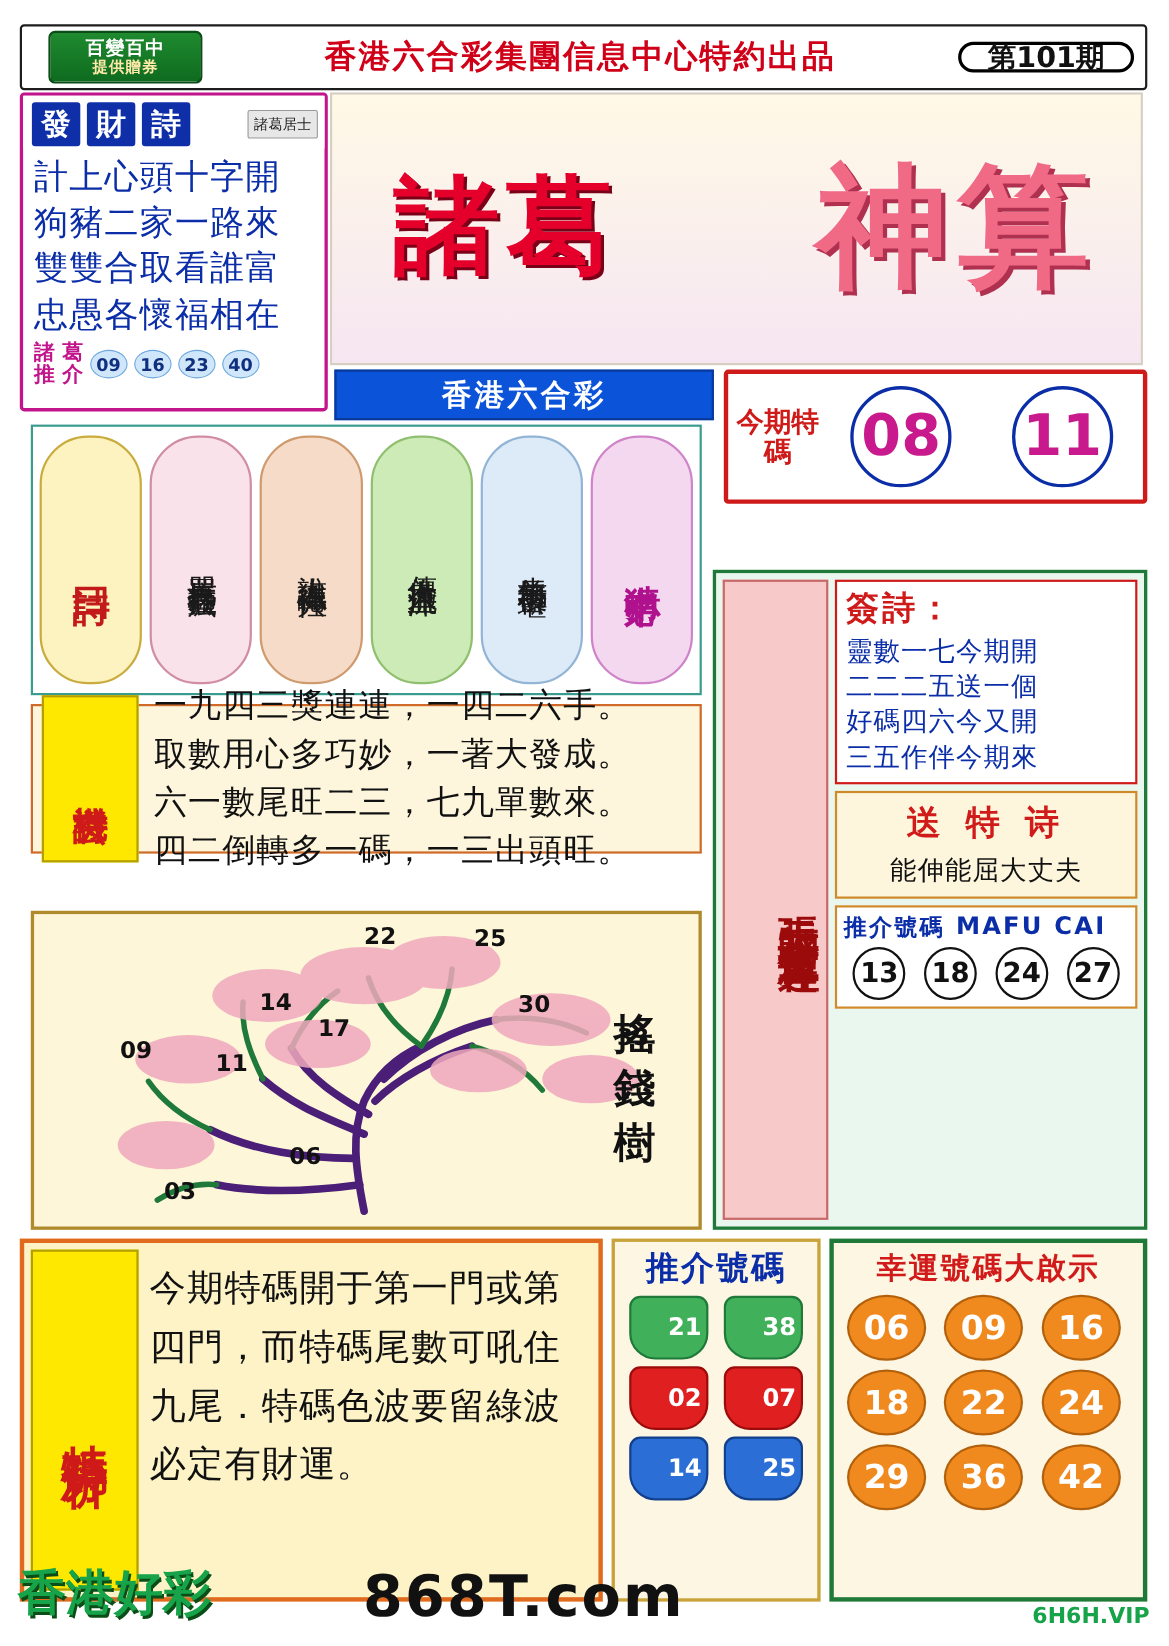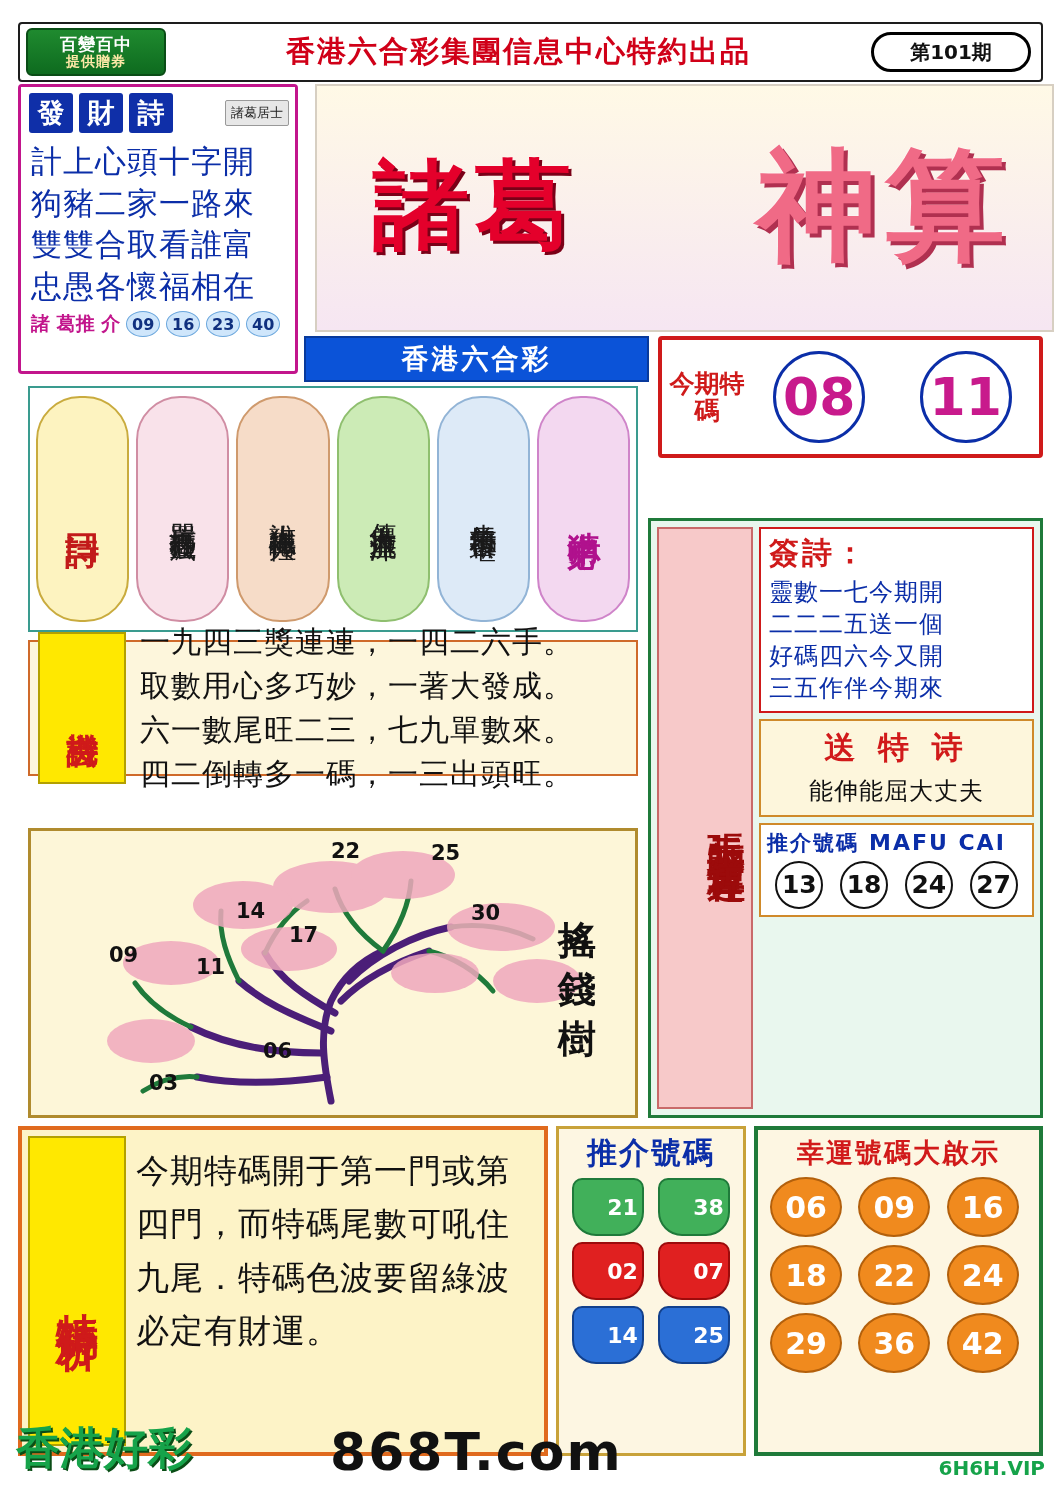--- a/index.html
+++ b/index.html
@@ -13,37 +13,37 @@
   }
   .page { position:absolute; inset:0; }
 
   
   .header {
     position:absolute; left:18px; top:22px; width:1025px; height:60px;
     background:#ffffff; border:2px solid #1d1d1d; border-radius:4px;
     display:flex; align-items:center;
   }
   .logo {
-    width:140px; height:48px; margin-left:6px;
+    width:140px; height:48px; margin-left:24px;
     background:linear-gradient(#1f8a2f,#0e6b1f);
     border-radius:6px; color:#fff; display:flex; flex-direction:column;
     align-items:center; justify-content:center; line-height:1.05;
     font-weight:bold; font-size:17px; letter-spacing:1px;
     border:2px solid #0a4d16;
   }
   .logo span:nth-child(2){ font-size:14px; color:#ffe9a8;text-align:center; }
   .header-title {
     flex:1; text-align:center; color:#d00018; font-weight:bold;
     font-size:29px; letter-spacing:2px;
   }
   .issue-badge {
-    margin-right:10px; min-width:160px; height:40px;
+    margin-right:10px; min-width:160px; height:28px;
     border:3px solid #000; border-radius:20px; background:#fff;
     display:flex; align-items:center; justify-content:center;
-    font-weight:bold; font-size:20px; color:#111; padding:0 14px;
+    font-weight:bold; font-size:26px; color:#111; padding:0 14px;
   }
 
   
   .topband { position:absolute; left:18px; top:84px; width:1025px; height:290px; }
 
   .facai {
     position:absolute; left:0; top:0; width:280px; height:290px;
     background:#ffffff; border:3px solid #c2158c; border-radius:4px;
   }
   .facai-title {
@@ -59,30 +59,30 @@
     margin-left:auto; background:#e7e7e7; border:1px solid #999;
     font-size:13px; padding:3px 5px; color:#222; border-radius:2px;
   }
   .facai-poem {
     padding:6px 10px 2px 10px; color:#0b2ea8; font-size:31px;
     line-height:1.34; letter-spacing:1px; font-family:"DejaVu Serif","Liberation Serif",serif;
   }
   .facai-foot { display:flex; align-items:center; padding:2px 8px 6px 10px; gap:6px; }
   .tuijian-lbl {
     color:#c2158c; font-weight:bold; font-size:19px; line-height:1.05;
-    display:flex; flex-direction:row; text-align:center;
+    display:flex; flex-direction:column; text-align:center;
   }
   .ball-sm {
     width:34px; height:26px; border-radius:50%; background:#cfe6fb;
     border:1px solid #6ba7dd; color:#10307f; font-size:16px; font-weight:bold;
     display:flex; align-items:center; justify-content:center;
   }
 
   .zhuge {
-    position:absolute; left:297px; top:0; width:739px; height:248px;
+    position:absolute; left:282px; top:0; width:739px; height:248px;
     background:linear-gradient(#fff9e6,#f6e6f2);
     border:2px solid #d7cfc2; overflow:hidden;padding-left:34px;
   }
   .zg-text {
     position:absolute; left:56px; top:26px; width:640px; height:190px;
     display:flex; align-items:center; justify-content:space-between;
     font-family:"DejaVu Serif","Liberation Serif",serif;
   }
   .zg-red {
     font-size:96px; font-weight:bold; color:#e4002b;

